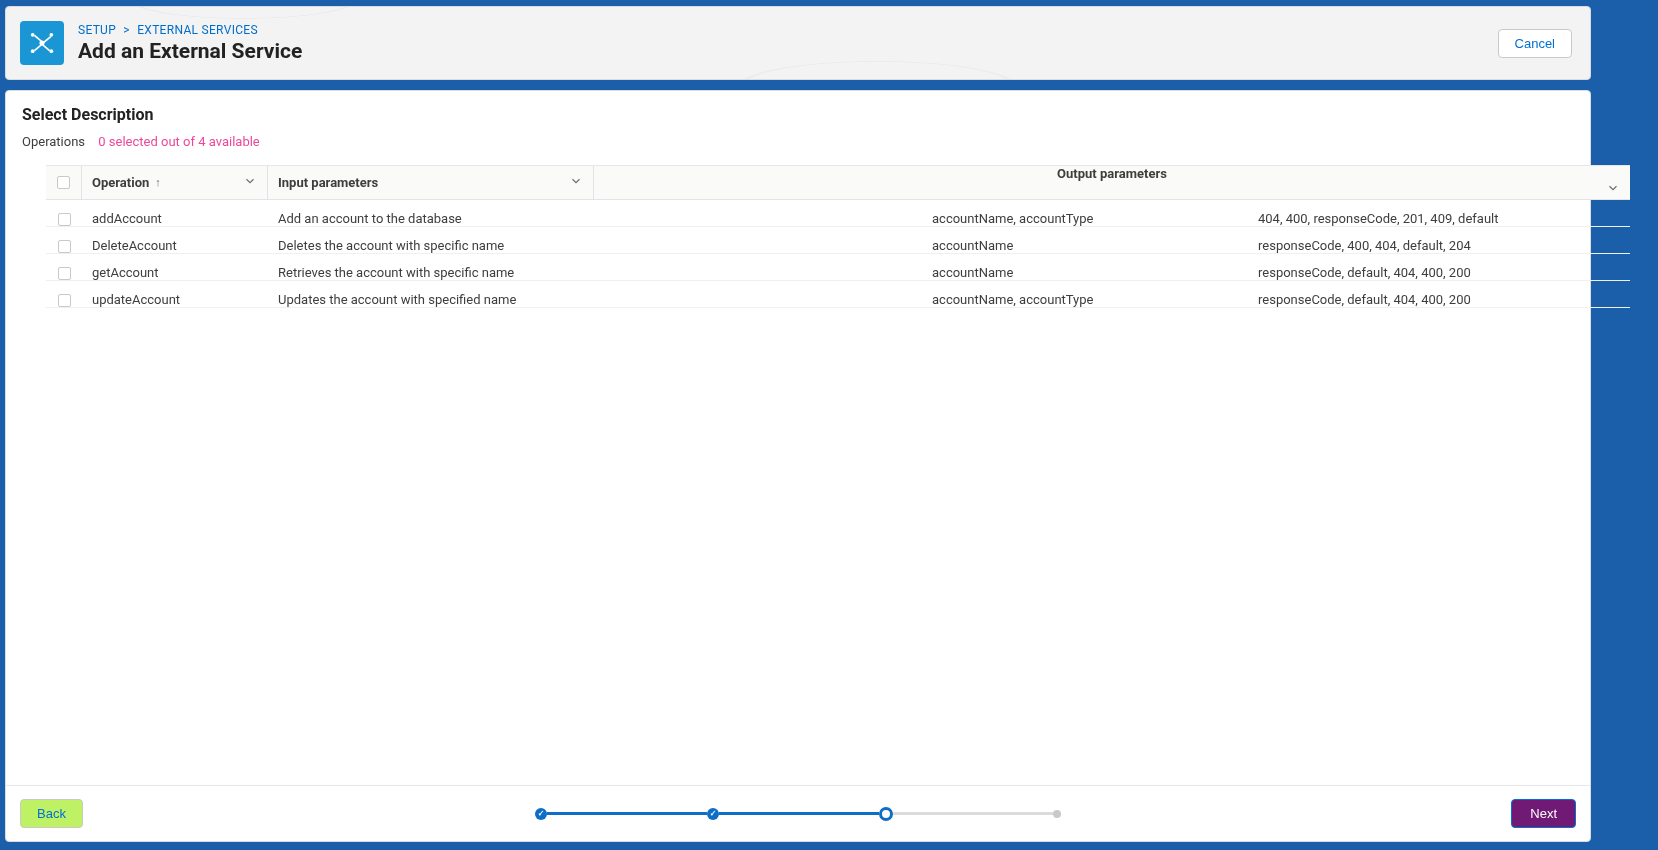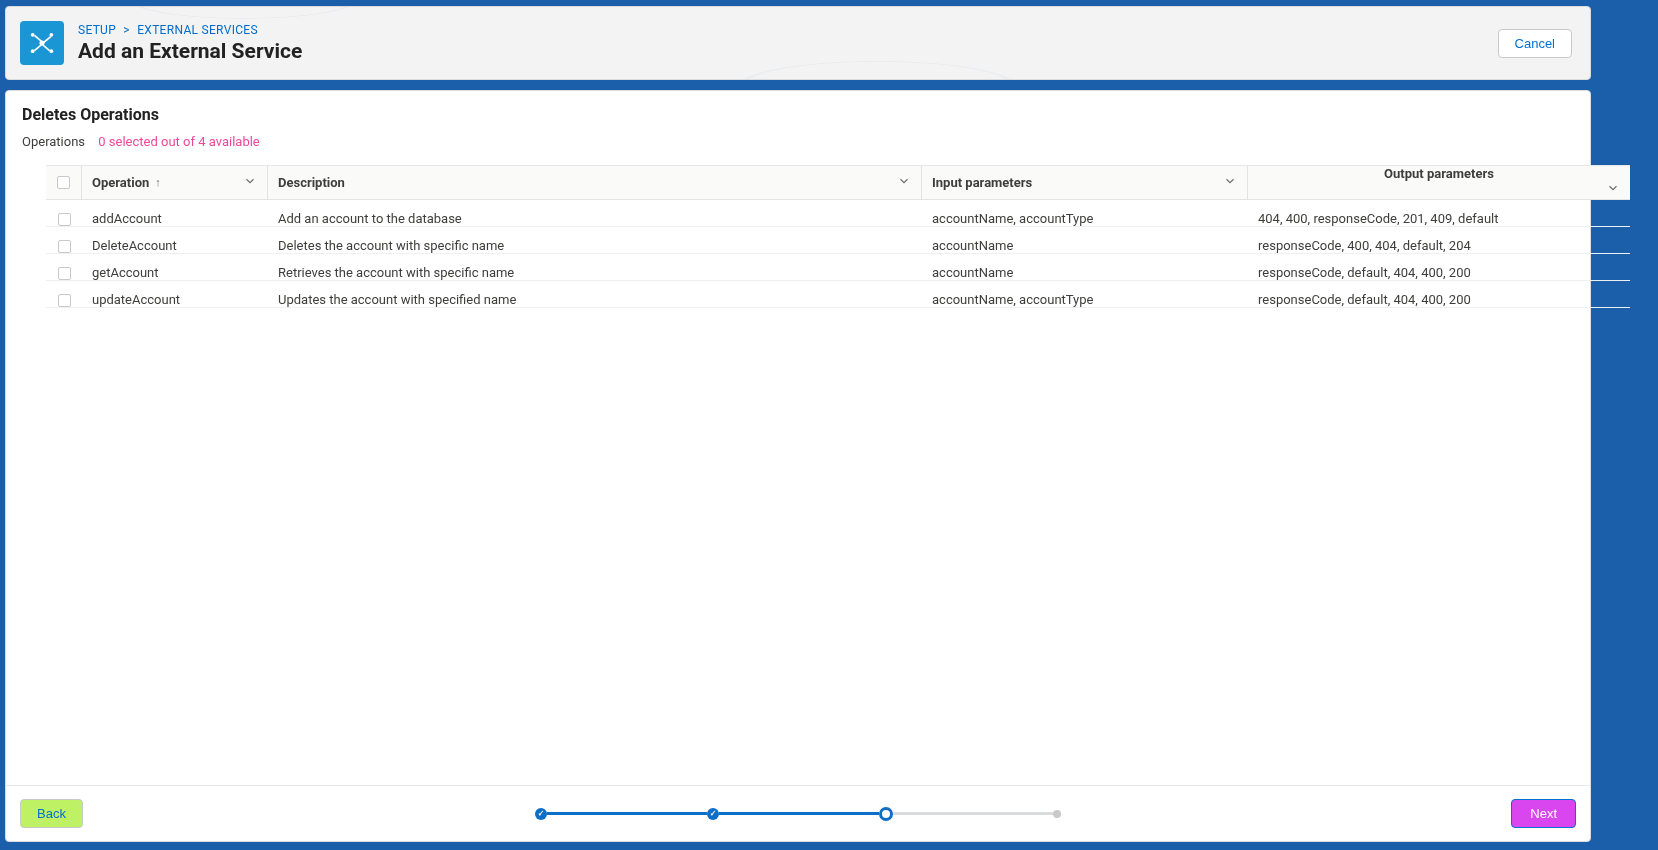--- a/index.html
+++ b/index.html
@@ -156,21 +156,21 @@
     background: #bef264;
     color: #0070d2;
     font-size: 13px;
     padding: 6px 16px;
     border-radius: 4px;
     cursor: pointer;
   }
   .next-btn {
     margin-left: auto;
     border: 1px solid #0070d2;
-    background: #d946ef;
+    background: #701a75;
     color: #fff;
     font-size: 13px;
     padding: 6px 18px;
     border-radius: 4px;
     cursor: pointer;
   }
   .stepper {
     position: absolute;
     left: 50%;
     transform: translateX(-50%);
@@ -228,41 +228,35 @@
           <a href="#">EXTERNAL SERVICES</a>
         </div>
         <div class="page-title">Add an External Service</div>
       </div>
     </div>
     <button class="cancel-btn">Cancel</button>
   </div>
 
   <div class="main-panel">
     <div class="section-header">
-      <div class="section-title">Deletes Operations</div>
+      <div class="section-title">Select Description</div>
       <div class="section-sub">
         <span>Operations</span>
         <span class="count">0 selected out of 4 available</span>
       </div>
     </div>
 
     <div class="table">
       <div class="thead">
         <div class="th col-check">
           <input type="checkbox" class="row-check" style="">
         </div>
         <div class="th col-op">
           <span>Operation</span>
           <span class="sort-arrow">↑</span>
-          <span class="chev"><svg viewBox="0 0 24 24">
-                <path d="M6 9l6 6 6-6" fill="none" stroke="#706e6b" stroke-width="2"></path>
-              </svg></span>
-        </div>
-        <div class="th col-desc">
-          <span>Description</span>
           <span class="chev"><svg viewBox="0 0 24 24">
                 <path d="M6 9l6 6 6-6" fill="none" stroke="#706e6b" stroke-width="2"></path>
               </svg></span>
         </div>
         <div class="th col-in">
           <span>Input parameters</span>
           <span class="chev"><svg viewBox="0 0 24 24">
                 <path d="M6 9l6 6 6-6" fill="none" stroke="#706e6b" stroke-width="2"></path>
               </svg></span>
         </div>

